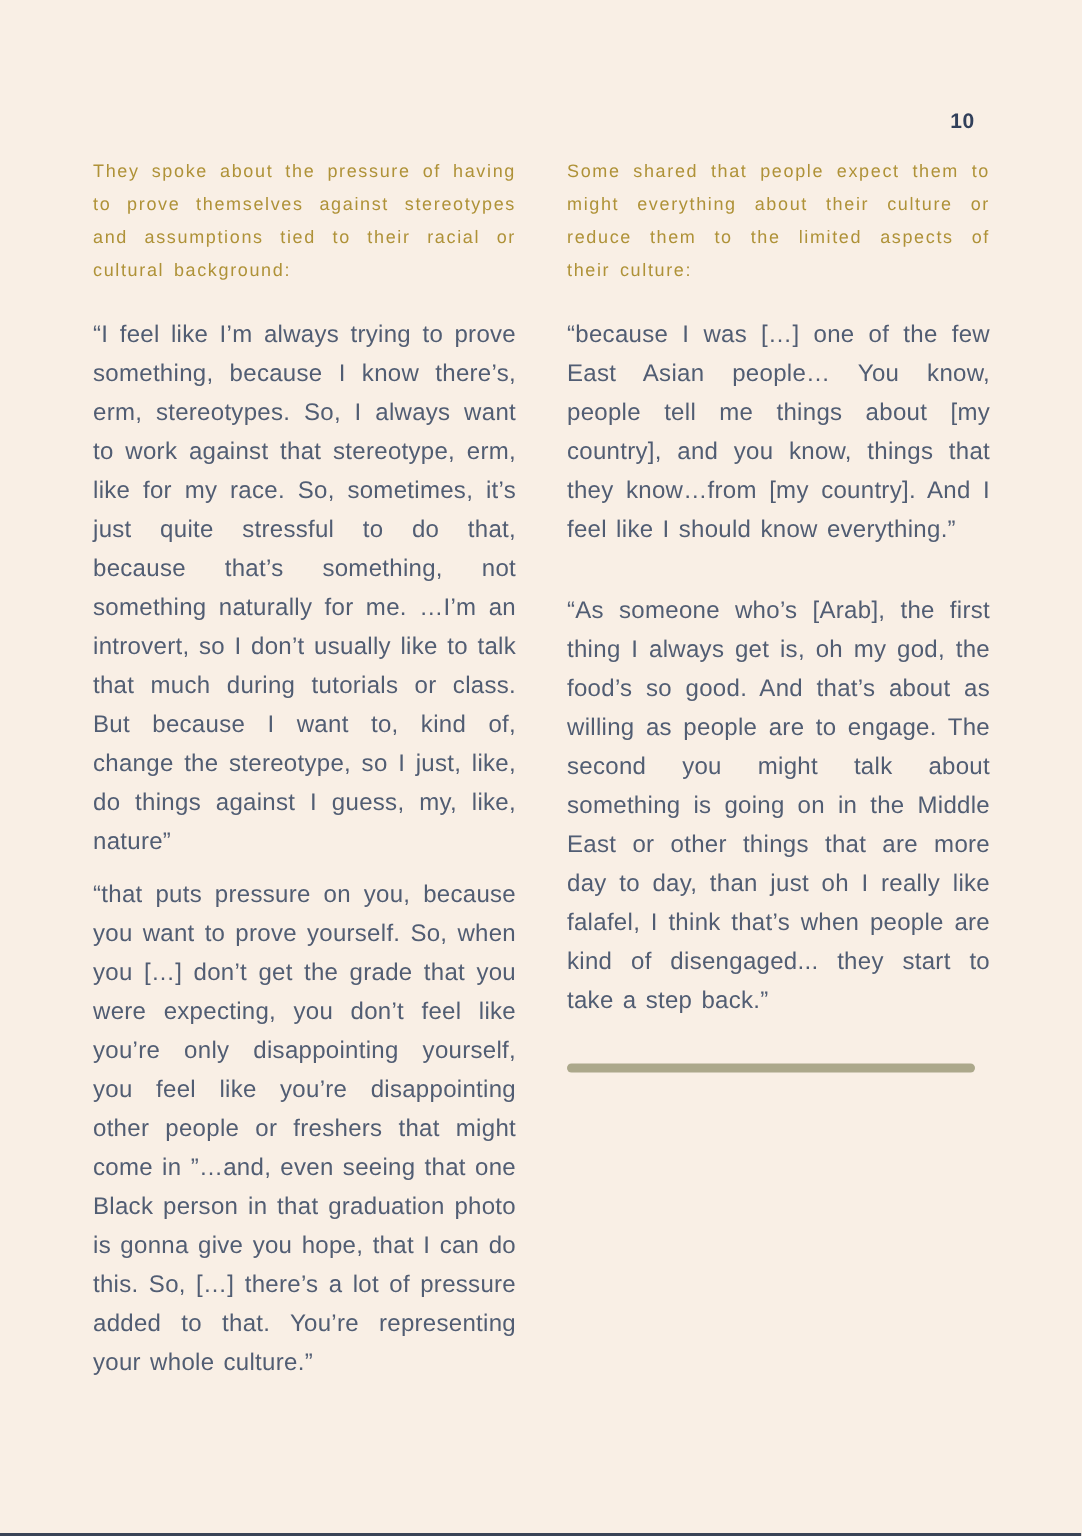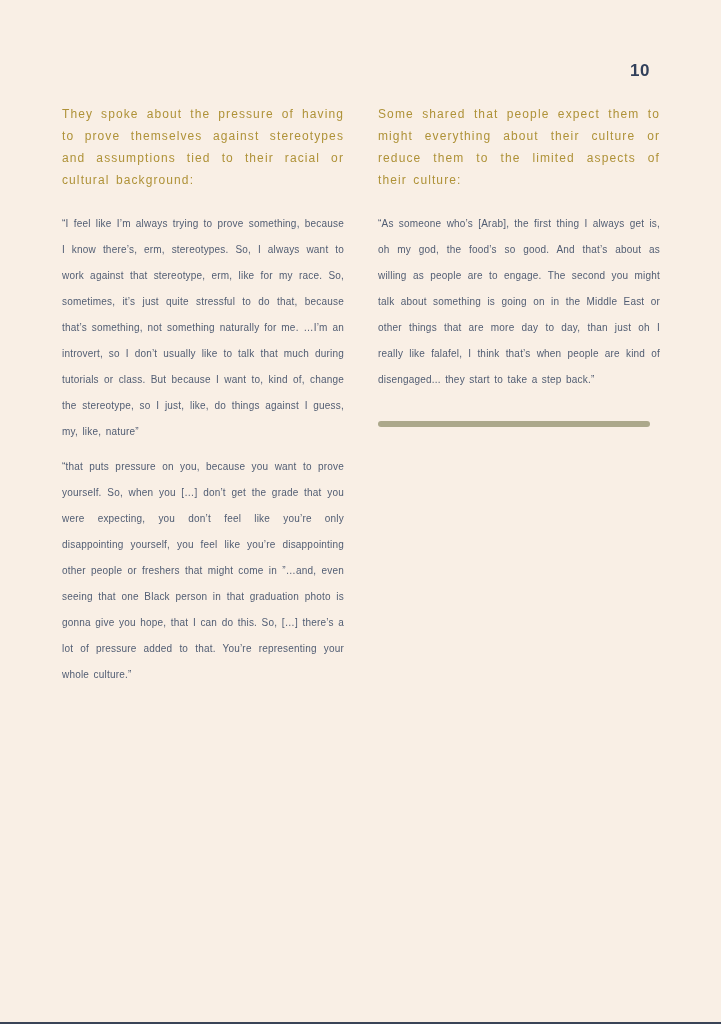--- a/index.html
+++ b/index.html
@@ -11,23 +11,23 @@
     position: relative;
     width: 721px;
     height: 1024px;
     margin: 0 auto;
     background: #F9EFE5;
     overflow: hidden;
     font-family: "Liberation Sans", sans-serif;
   }
   .page-number {
     position: absolute;
-    top: 61px;
+    top: 72px;
     right: 71px;
-    font-size: 17px;
+    font-size: 14px;
     font-weight: bold;
     letter-spacing: 0.5px;
     color: #32405B;
   }
   .columns {
     position: absolute;
     top: 103px;
     left: 62px;
     width: 598px;
     display: flex;
@@ -40,21 +40,21 @@
     color: #AF9238;
     font-size: 12px;
     line-height: 22px;
     letter-spacing: 1.1px;
     word-spacing: 2px;
     text-align: justify;
     margin: 0 0 20px 0;
   }
   .body-para {
     color: #515D73;
-    font-size: 10px;
+    font-size: 16px;
     line-height: 26px;
     letter-spacing: 0.2px;
     word-spacing: 1.5px;
     text-align: justify;
     margin: 0 0 9px 0;
   }
   .col-right .body-para {
     margin-bottom: 28px;
   }
   .divider {
@@ -86,20 +86,21 @@
   <div class="columns">
 
     <div class="col col-left">
       <div class="heading">They spoke about the pressure of having to prove themselves against stereotypes and assumptions tied to their racial or cultural background:</div>
       <div class="body-para">“I feel like I’m always trying to prove something, because I know there’s, erm, stereotypes. So, I always want to work against that stereotype, erm, like for my race. So, sometimes, it’s just quite stressful to do that, because that’s something, not something naturally for me. …I’m an introvert, so I don’t usually like to talk that much during tutorials or class. But because I want to, kind of, change the stereotype, so I just, like, do things against I guess, my, like, nature”</div>
       <div class="body-para">“that puts pressure on you, because you want to prove yourself. So, when you […] don’t get the grade that you were expecting, you don’t feel like you’re only disappointing yourself, you feel like you’re disappointing other people or freshers that might come in ”…and, even seeing that one Black person in that graduation photo is gonna give you hope, that I can do this. So, […] there’s a lot of pressure added to that. You’re representing your whole culture.”</div>
     </div>
 
     <div class="col col-right">
       <div class="heading">Some shared that people expect them to might everything about their culture or reduce them to the limited aspects of their culture:</div>
+      <div class="body-para">“because I was […] one of the few East Asian people… You know, people tell me things about [my country], and you know, things that they know…from [my country]. And I feel like I should know everything.”</div>
       <div class="body-para">“As someone who’s [Arab], the first thing I always get is, oh my god, the food’s so good. And that’s about as willing as people are to engage. The second you might talk about something is going on in the Middle East or other things that are more day to day, than just oh I really like falafel, I think that’s when people are kind of disengaged... they start to take a step back.”</div>
       <div class="divider"></div>
     </div>
 
   </div>
 
   <div class="footer-line"></div>
 
 </div>
 

